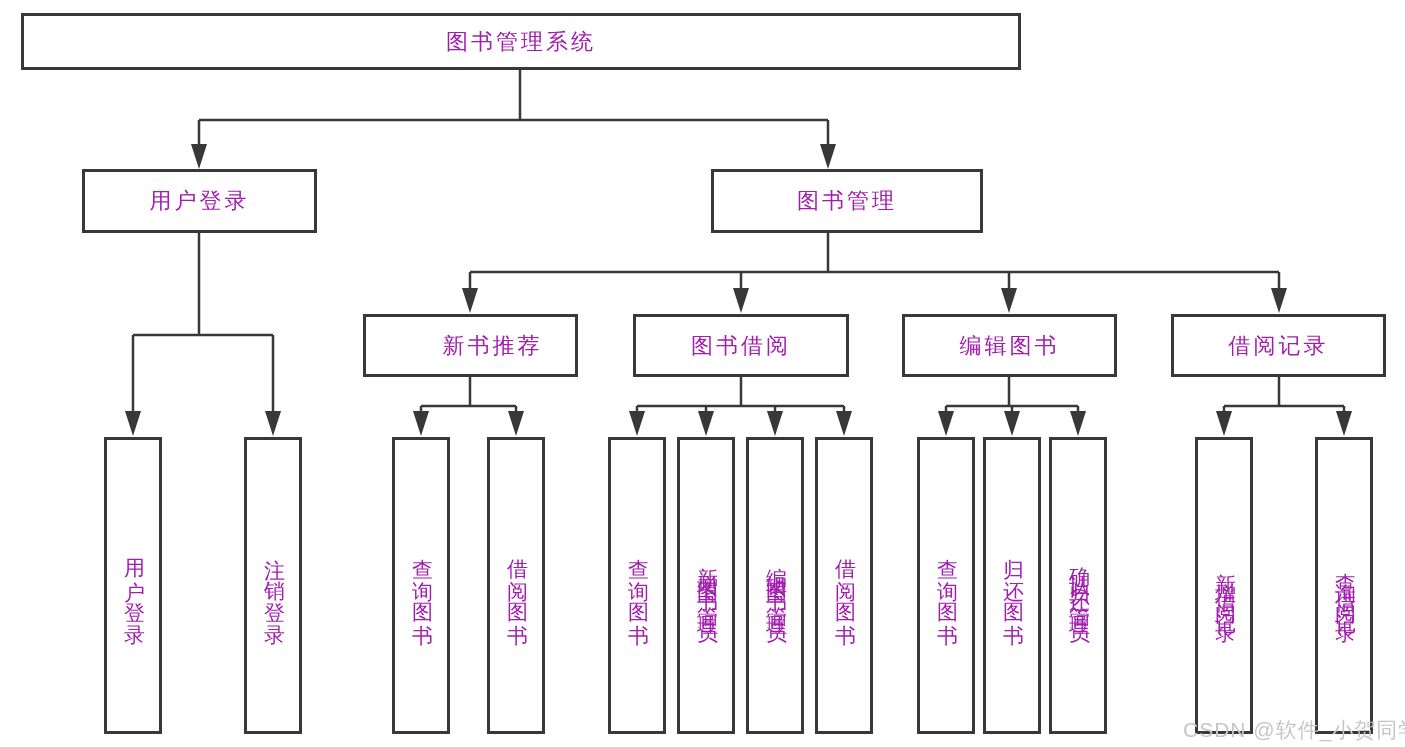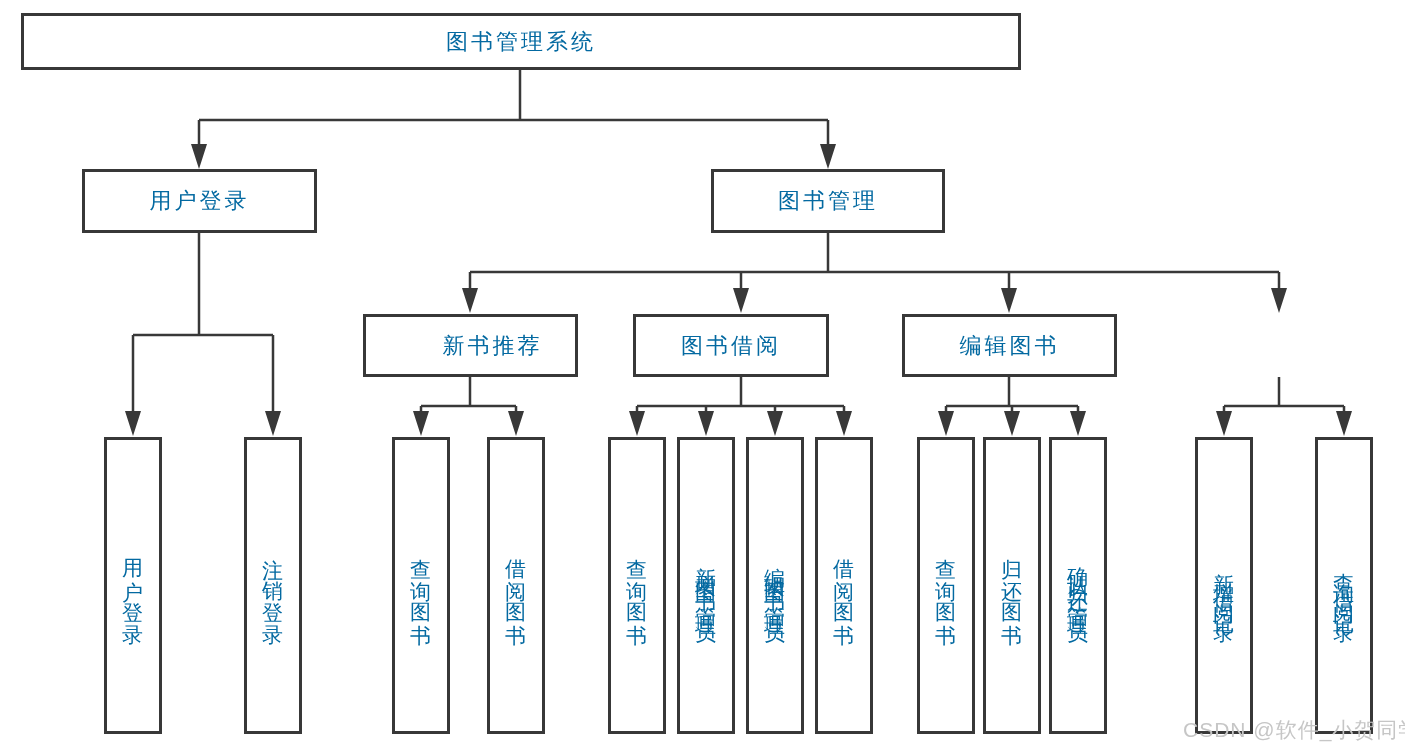--- a/index.html
+++ b/index.html
@@ -12,22 +12,23 @@
   }
   .connectors{position:absolute;left:0;top:0;z-index:1;}
   .node{
     position:absolute;
     background:#ffffff;
     border:3px solid #383838;
     box-sizing:border-box;
     display:flex;
     align-items:center;
     justify-content:center;
-    color:#0369a1;
+    color:#a21caf;
     z-index:2;
+    font-family:Liberation Mono, monospace;
   }
   .node.h .label{
     font-size:22px;
     letter-spacing:3px;
     white-space:nowrap;
   }
   .node.v .label{
     writing-mode:vertical-rl;
     text-orientation:mixed;
     font-size:21px;
@@ -75,32 +76,35 @@
       M1336 411 L1352 411 L1344 436 Z"></path>
   </svg>
 
   <div class="node h" style="left:21px;top:13px;width:1000px;height:57px;">
     <span class="label">图书管理系统</span>
   </div>
 
   <div class="node h" style="left:82px;top:169px;width:235px;height:64px;">
     <span class="label">用户登录</span>
   </div>
-  <div class="node h" style="left:711px;top:169px;width:234px;height:64px;">
+  <div class="node h" style="left:711px;top:169px;width:272px;height:64px;">
     <span class="label">图书管理</span>
   </div>
 
   <div class="node h" style="left:363px;top:314px;width:215px;height:63px;padding-left:44px;">
     <span class="label">新书推荐</span>
   </div>
-  <div class="node h" style="left:633px;top:314px;width:196px;height:63px;">
+  <div class="node h" style="left:633px;top:314px;width:216px;height:63px;">
     <span class="label">图书借阅</span>
   </div>
   <div class="node h" style="left:902px;top:314px;width:215px;height:63px;">
     <span class="label">编辑图书</span>
+  </div>
+  <div class="node h" style="left:1171px;top:314px;width:215px;height:63px;">
+    <span class="label">借阅记录</span>
   </div>
 
   <div class="node v" style="left:104px;top:437px;width:58px;height:297px;">
     <span class="label ls4">用户登录</span>
   </div>
   <div class="node v" style="left:244px;top:437px;width:58px;height:297px;">
     <span class="label ls4">注销登录</span>
   </div>
 
   <div class="node v" style="left:392px;top:437px;width:58px;height:297px;">

